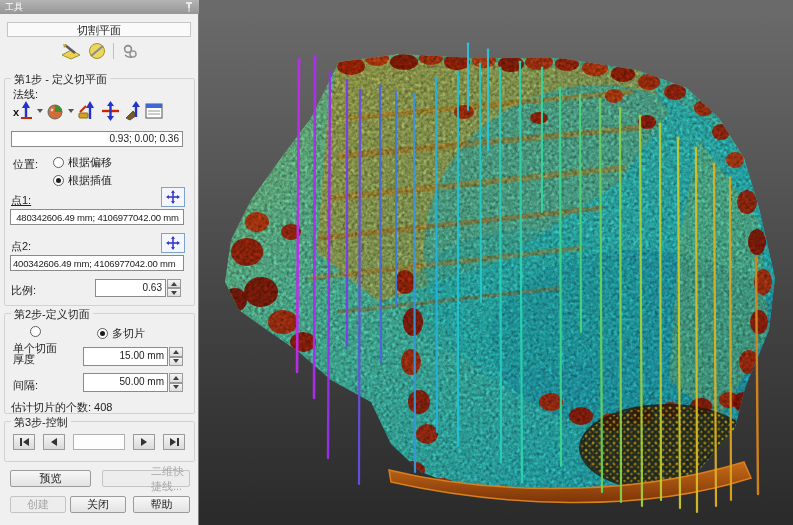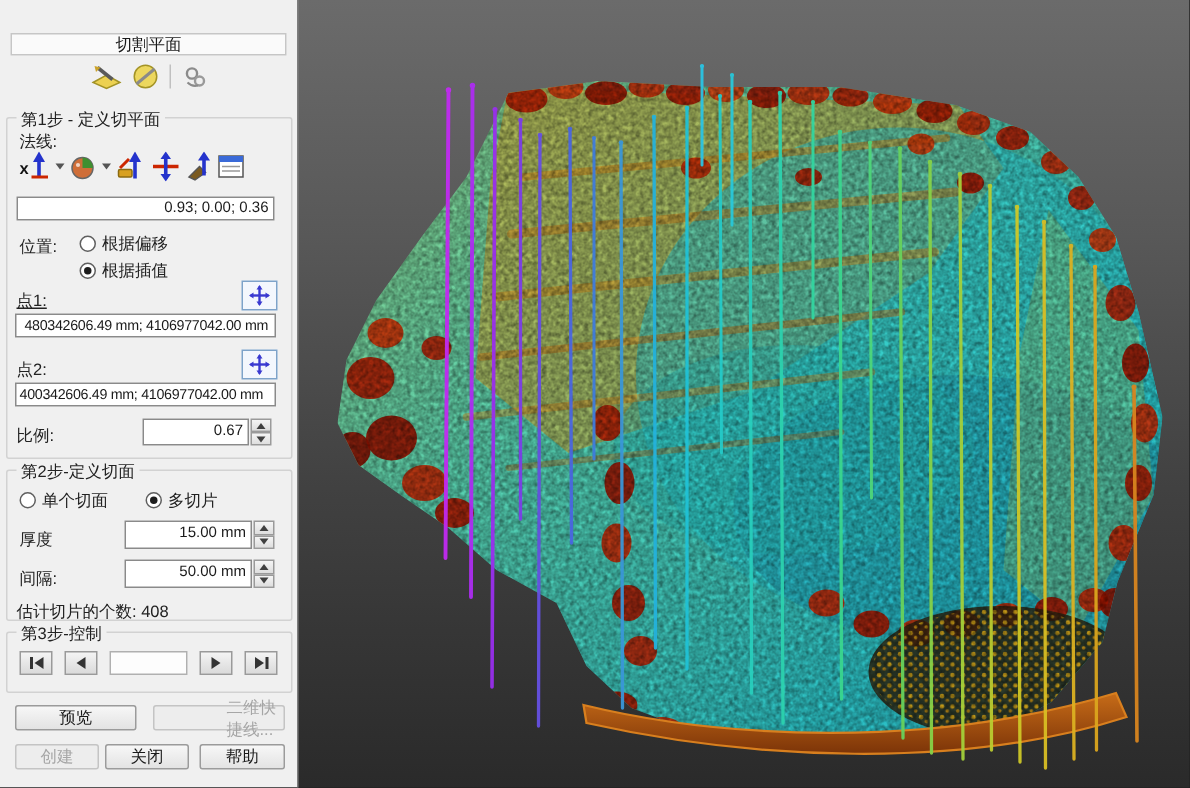--- a/index.html
+++ b/index.html
@@ -58,20 +58,30 @@
             background:linear-gradient(180deg,#6b6b6b 0%,#585858 30%,#414141 62%,#2a2a2a 100%);}
   #scene{position:absolute;left:0;top:0;}
 </style>
 </head>
 <body>
 
 <div id="app">
 
   <div id="panel" class="abs">
 
+    <div id="titlebar" class="abs">
+      <span>工具</span>
+      <span id="pin" class="abs icon">
+        <svg width="10" height="12" viewBox="0 0 10 12">
+            <rect x="4" y="1" width="2" height="6" fill="#e9e9e9"></rect>
+            <rect x="2" y="1" width="6" height="2" fill="#e9e9e9"></rect>
+            <rect x="4.5" y="7" width="1" height="4" fill="#e9e9e9"></rect>
+          </svg>
+      </span>
+    </div>
 
     <div id="header-box" class="abs">
       <span>切割平面</span>
     </div>
 
     <div id="main-toolbar" class="abs">
       <span class="icon">
         <svg width="20" height="17" viewBox="0 0 20 17">
             <polygon points="1,12 10,7 19,12 10,16" fill="#ecd152" stroke="#a39326" stroke-width="1"></polygon>
             <line x1="4" y1="2" x2="14" y2="10" stroke="#5a5a5a" stroke-width="2.4"></line>
@@ -183,36 +193,36 @@
             <polygon points="7,0 5,3 9,3" fill="#3a3ad0"></polygon>
             <polygon points="7,14 5,11 9,11" fill="#3a3ad0"></polygon>
             <polygon points="0,7 3,5 3,9" fill="#3a3ad0"></polygon>
             <polygon points="14,7 11,5 11,9" fill="#3a3ad0"></polygon>
           </svg>
       </div>
       <div class="abs field long" style="left:5px;top:176px;width:174px;height:16px;">400342606.49 mm; 4106977042.00 mm</div>
 
       <span class="abs lbl" style="left:6px;top:204px;">比例:</span>
       <div class="abs spin" style="left:90px;top:200px;width:86px;height:18px;">
-        <div class="val">0.67</div>
+        <div class="val">0.63</div>
         <div class="btns">
           <div class="sb">
               <span class="tri-up"></span>
             </div>
           <div class="sb">
               <span class="tri-dn"></span>
             </div>
         </div>
       </div>
     </div>
 
     <div class="abs group" style="left:4px;top:313px;width:191px;height:101px;">
       <span class="legend">第2步-定义切面</span>
 
-      <div class="abs radio-row" style="left:8px;top:12px;">
+      <div class="abs radio-row" style="left:8px;top:12px;flex-direction:column;">
         <span class="radio"></span>
         <span class="lbl">单个切面</span>
       </div>
       <div class="abs radio-row" style="left:92px;top:12px;">
         <span class="radio checked"></span>
         <span class="lbl">多切片</span>
       </div>
 
       <span class="abs lbl" style="left:8px;top:38px;">厚度</span>
       <div class="abs spin" style="left:78px;top:33px;width:100px;height:19px;">

